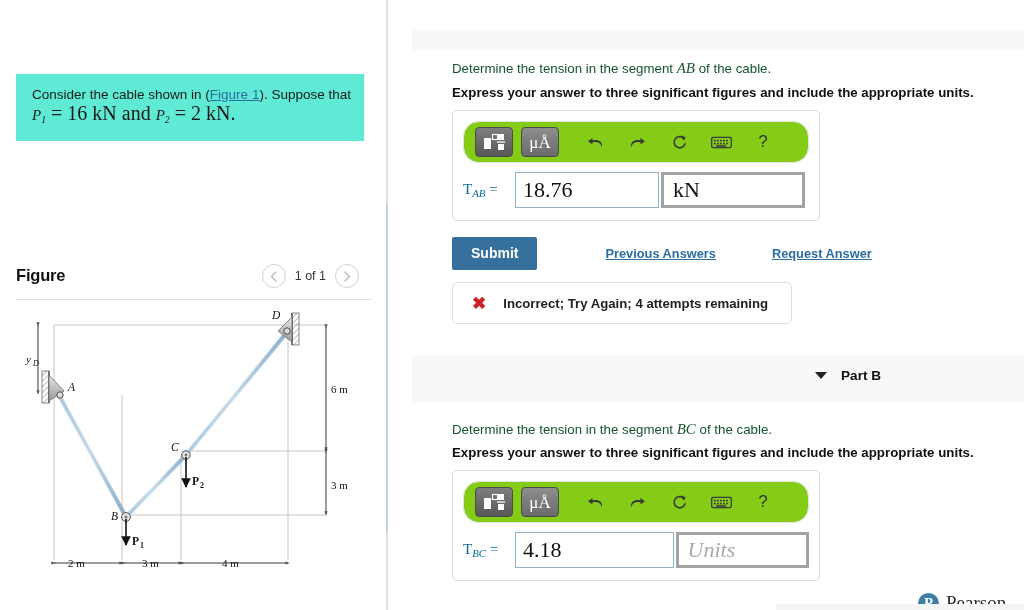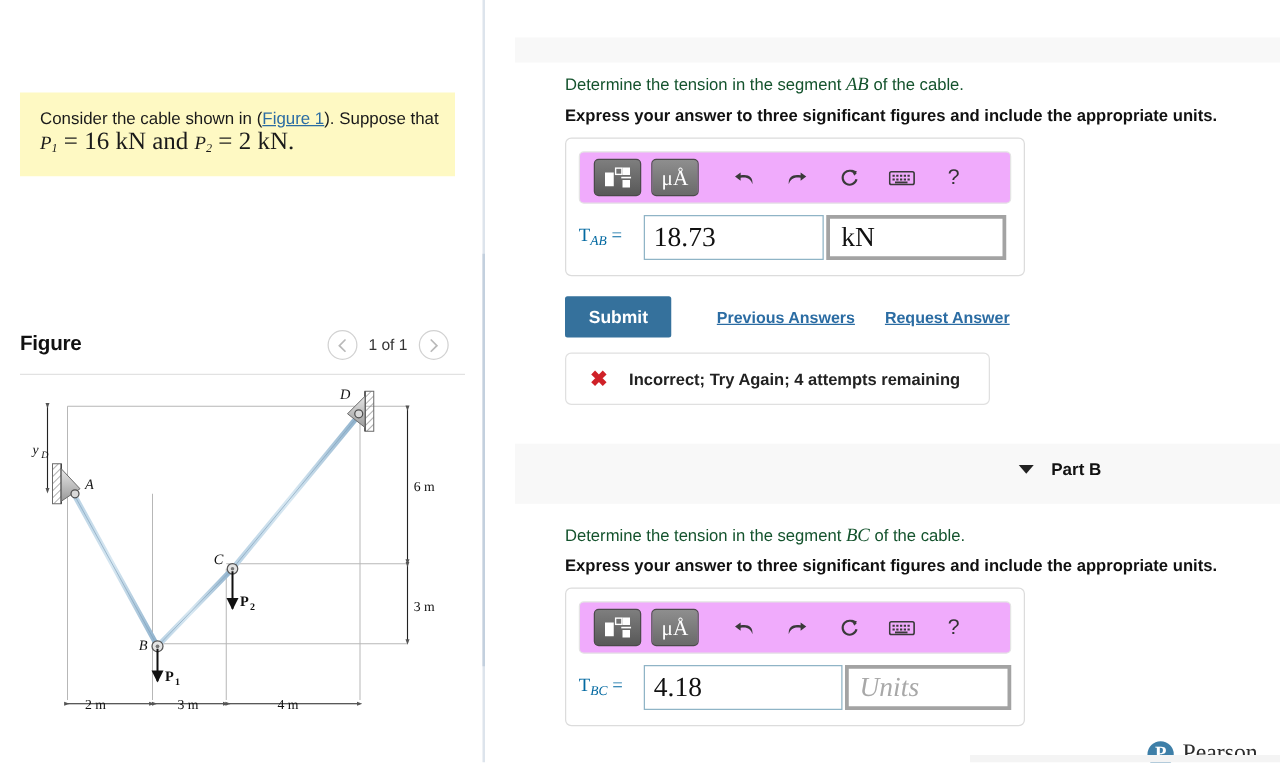--- a/index.html
+++ b/index.html
@@ -15,21 +15,21 @@
   
   #left-panel {
     position: absolute; left: 0; top: 0;
     width: 387px; height: 610px;
     background: #fff;
     overflow: hidden;
   }
   .prompt-box {
     position: absolute; left: 16px; top: 74px;
     width: 348px; padding: 11px 14px 12px 16px;
-    background: #fef9c3;
+    background: #5eead4;
     color: #1a1a1a;
     font-size: 13.5px; line-height: 19px;
   }
   .prompt-box .ln { display: block; white-space: nowrap; }
   .fig-link { color: #2b6ca3; text-decoration: underline; cursor: pointer; }
   .mserif { font-family: "Liberation Serif", serif; font-style: italic; font-size: 15px; }
   .mserif-up { font-family: "Liberation Serif", serif; font-style: normal; font-size: 20px; margin-top: 13px; }
   .sub { font-size: 0.72em; vertical-align: -0.28em; font-style: italic; }
 
   #figure-header {
@@ -91,21 +91,21 @@
   }
 
   
   .answer-card {
     position: absolute; left: 64px; width: 368px;
     border: 1px solid #dcdcdc; border-radius: 5px;
     background: #fff;
   }
   .tool-strip {
     margin: 10px 10px 0 10px;
-    background: #f0abfc; border: 1px solid #e4e4e4; border-radius: 4px;
+    background: #84cc16; border: 1px solid #e4e4e4; border-radius: 16px;
     height: 42px;
     display: flex; align-items: center; padding-left: 11px; gap: 8px;
   }
   .tool-dark {
     width: 38px; height: 30px; border-radius: 4px;
     border: 1px solid #4a4a4a;
     background: linear-gradient(#7e7e7e, #585858);
     display: flex; align-items: center; justify-content: center;
     cursor: pointer;
   }
@@ -394,26 +394,26 @@
                 <rect x="5" y="9.2" width="10" height="1.5"></rect>
               </g>
             </svg>
         </div>
         <div class="tool-icon qmark">?</div>
       </div>
       <div class="ans-row">
         <div class="ans-label">
           <span>T</span><span class="sub">AB</span><span> =</span>
         </div>
-        <div class="ans-value-field" style="width:144px;">18.73</div>
+        <div class="ans-value-field" style="width:144px;">18.76</div>
         <div class="ans-unit-field" style="width:144px;margin-left:2px;">kN</div>
       </div>
     </div>
 
-    <div class="submit-row" style="top:237px;">
+    <div class="submit-row" style="top:237px;gap:32px;">
       <button id="submit-button">Submit</button>
       <span class="ans-link" style="margin-left:36px;">Previous Answers</span>
       <span class="ans-link" style="margin-left:24px;">Request Answer</span>
     </div>
 
     <div id="feedback-box" style="top:282px;">
       <span id="feedback-x">✖</span>
       <span id="feedback-text">Incorrect; Try Again; 4 attempts remaining</span>
     </div>
 

